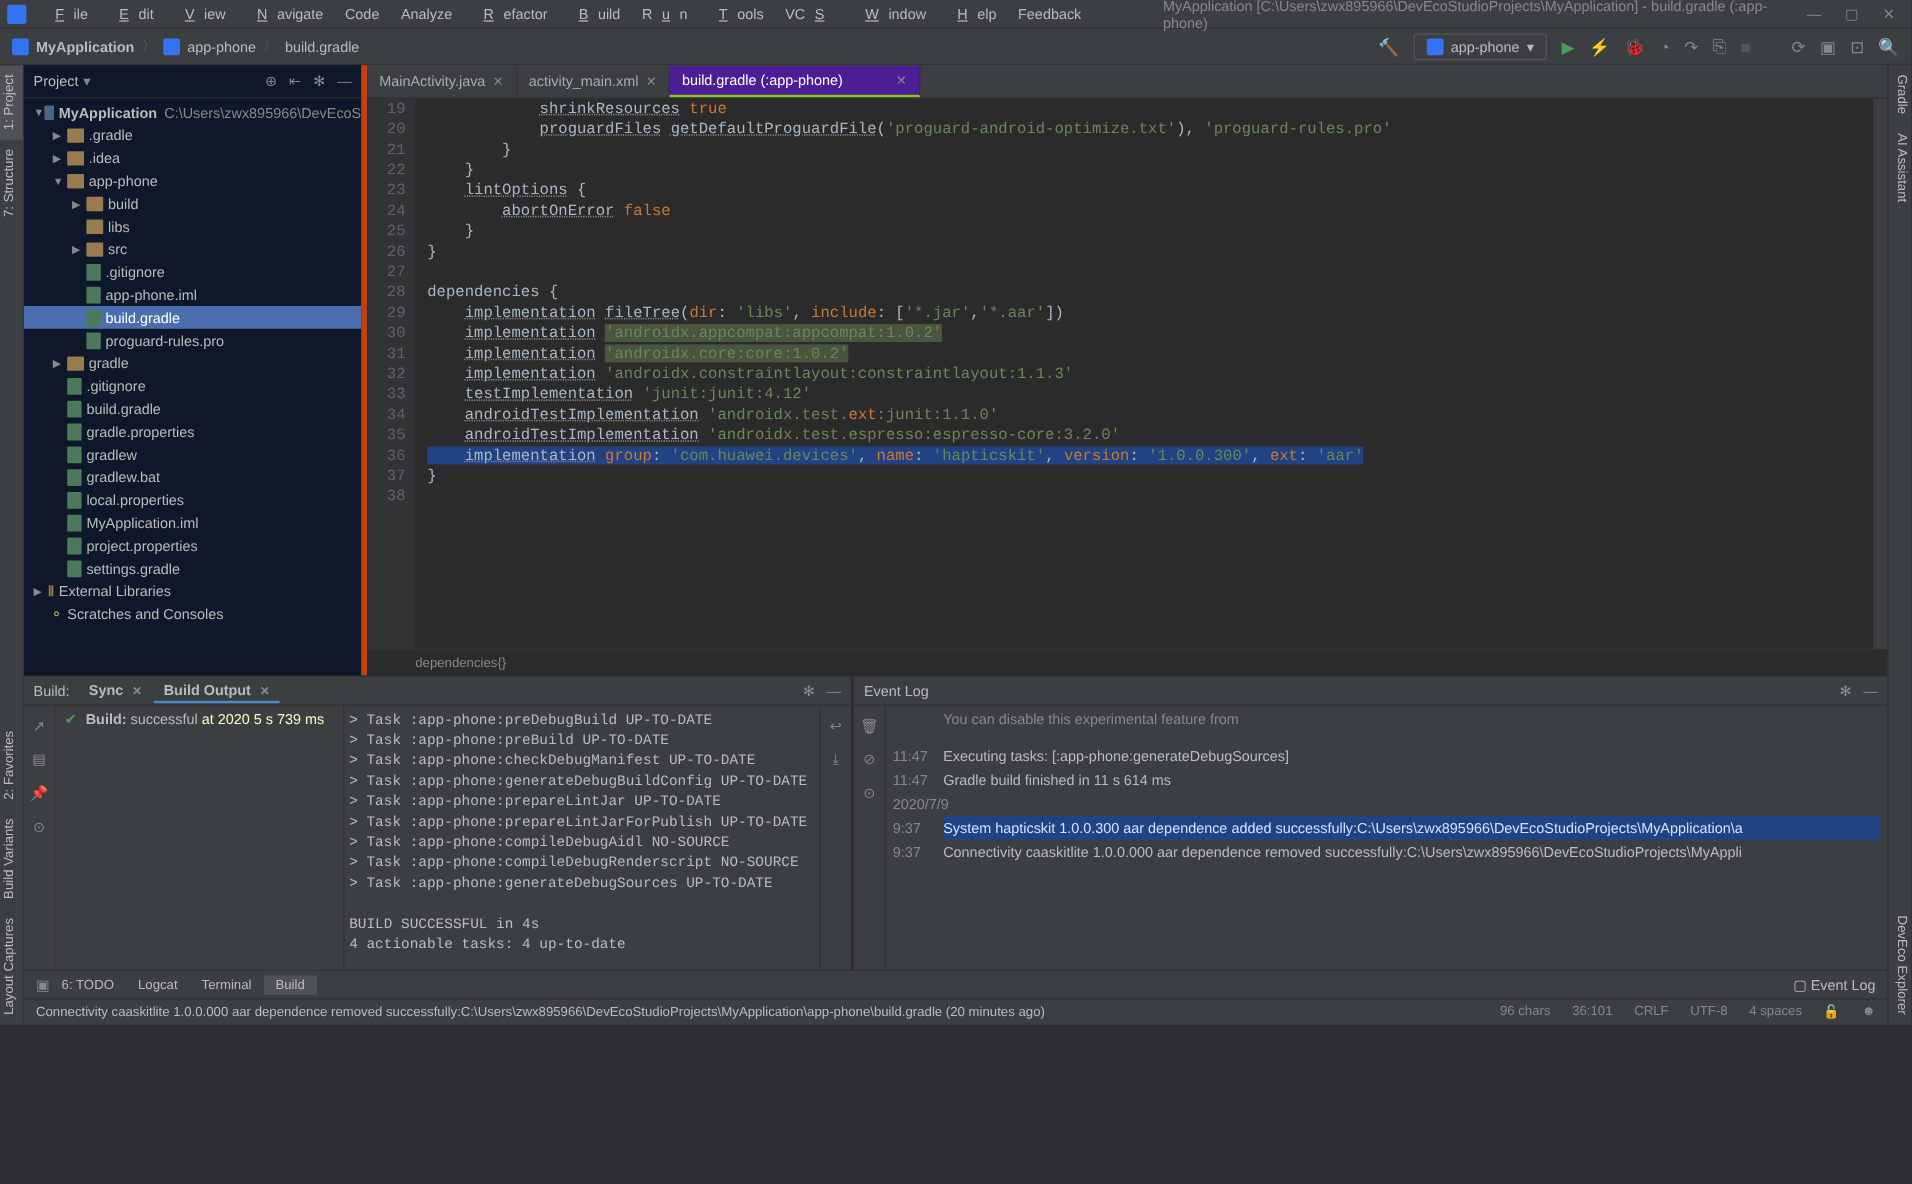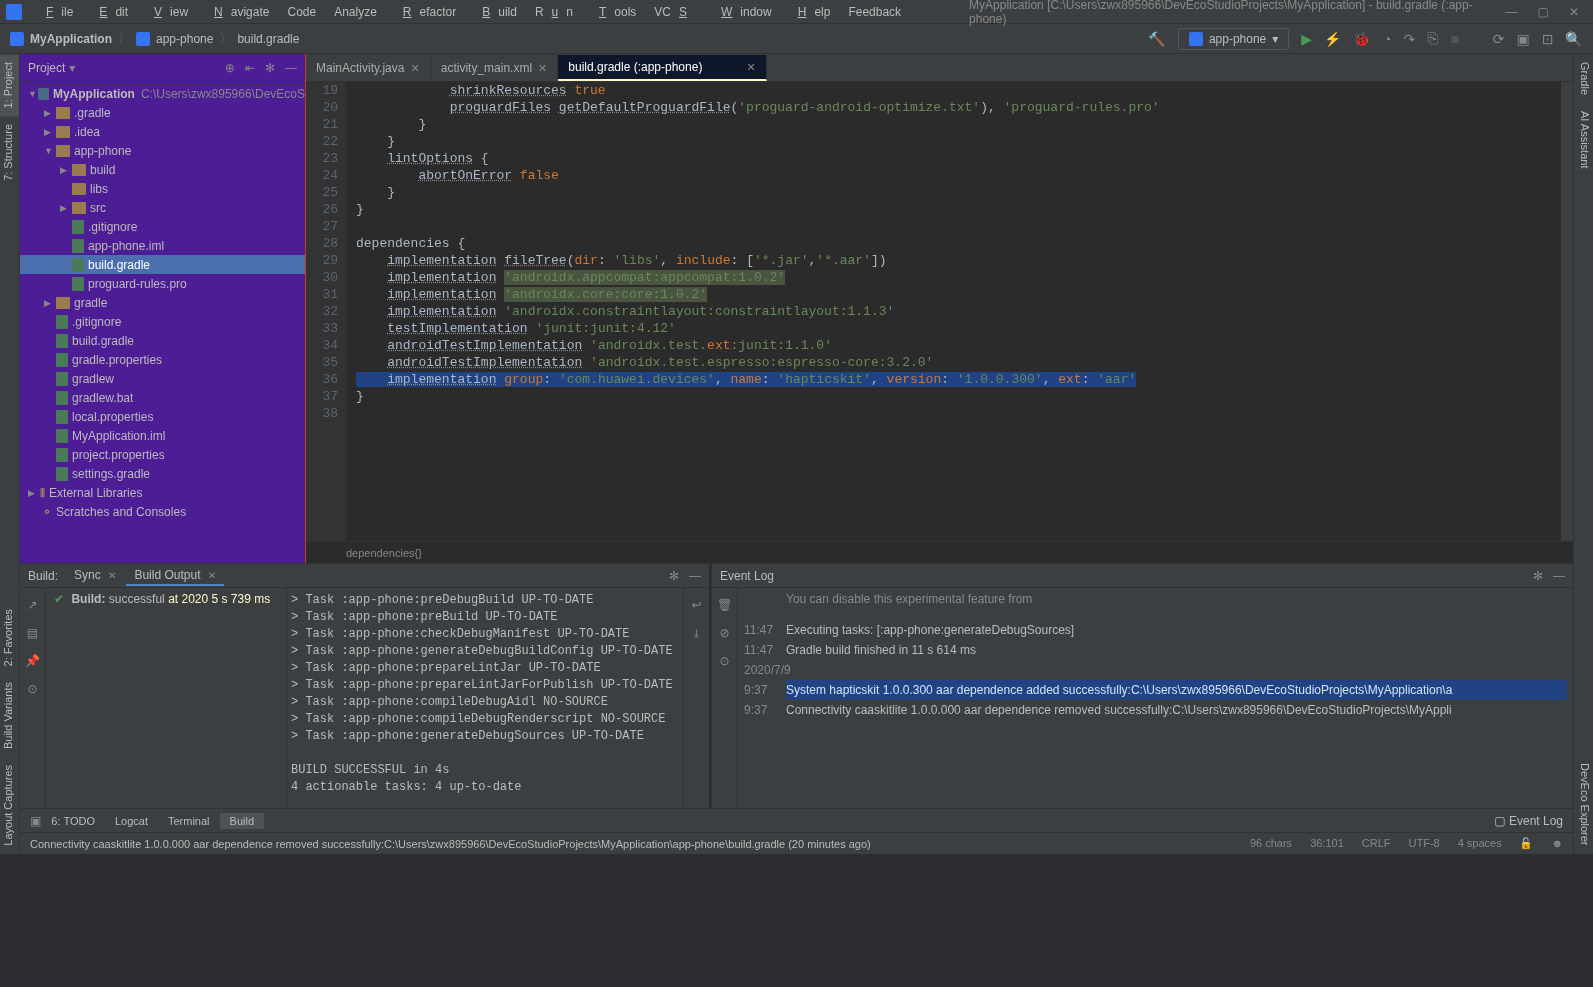--- a/index.html
+++ b/index.html
@@ -35,22 +35,22 @@
 }
 .breadcrumb { display: flex; align-items: center; gap: 6px; }
 .breadcrumb .sep { color: #666; }
 .bc-icon { width: 14px; height: 14px; background: #3574f0; border-radius: 2px; display: inline-block; }
 .nav-tools { margin-left: auto; display: flex; align-items: center; gap: 12px; }
 .run-selector { background: #3c3f41; border: 1px solid #555; padding: 3px 10px; border-radius: 3px; display: flex; align-items: center; gap: 6px; }
 .tool-icon { color: #888; cursor: pointer; font-size: 14px; }
 .play-icon { color: #499c54; }
 .project-panel {
   width: 286px;
-  background: #4c1d95;
-  border-right: 1px solid #c2410c;
+  background: #0f172a;
+  border-right: 5px solid #c2410c;
   display: flex;
   flex-direction: column;
 }
 .panel-header {
   height: 28px;
   display: flex;
   align-items: center;
   padding: 0 8px;
   border-bottom: 1px solid #323232;
   justify-content: space-between;
@@ -78,21 +78,21 @@
   height: 26px;
   padding: 0 10px;
   display: flex;
   align-items: center;
   gap: 6px;
   background: #3c3f41;
   color: #aaa;
   cursor: pointer;
   border-right: 1px solid #323232;
 }
-.editor-tab.active { background: #0f172a; border-bottom: 2px solid #fef9c3; color: #fff; gap: 44px; }
+.editor-tab.active { background: #4c1d95; border-bottom: 2px solid #84cc16; color: #fff; gap: 44px; }
 .tab-close { color: #888; font-size: 11px; }
 .editor-body { flex: 1; display: flex; overflow: hidden; font-family: "Consolas","Courier New",monospace; font-size: 13px; }
 .gutter { width: 40px; text-align: right; padding-right: 8px; color: #606366; background: #313335; }
 .gutter-line { height: 17px; line-height: 17px; }
 .code { flex: 1; padding-left: 10px; position: relative; }
 .code-line { height: 17px; line-height: 17px; white-space: pre; }
 .kw { color: #cc7832; }
 .str { color: #6a8759; }
 .ident { color: #a9b7c6; }
 .underl { text-decoration: underline dotted #888; }
@@ -109,21 +109,21 @@
 .build-panel { width: 689px; display: flex; flex-direction: column; background: #3c3f41; }
 .log-panel { flex: 1; display: flex; flex-direction: column; background: #3c3f41; border-left: 1px solid #323232; margin-left: 2px; }
 .bp-header {
   height: 24px;
   border-bottom: 1px solid #323232;
   display: flex;
   align-items: center;
   padding: 0 8px;
   font-size: 12px;
 }
-.bp-tabs { display: flex; gap: 2px; }
+.bp-tabs { display: flex; gap: 2px; font-weight: bold; }
 .bp-tab { padding: 2px 8px; cursor: pointer; }
 .bp-tab.active { border-bottom: 2px solid #4a88c7; }
 .bp-tab .close { color: #888; margin-left: 4px; font-size: 10px; }
 .bp-header-right { margin-left: auto; display: flex; gap: 10px; color: #888; }
 .bp-body { flex: 1; display: flex; overflow: hidden; }
 .bp-tree { width: 240px; padding: 4px 8px; font-size: 12px; }
 .bp-tree .success-icon { color: #499c54; margin-right: 4px; }
 .bp-output {
   flex: 1;
   font-family: "Consolas","Courier New",monospace;

